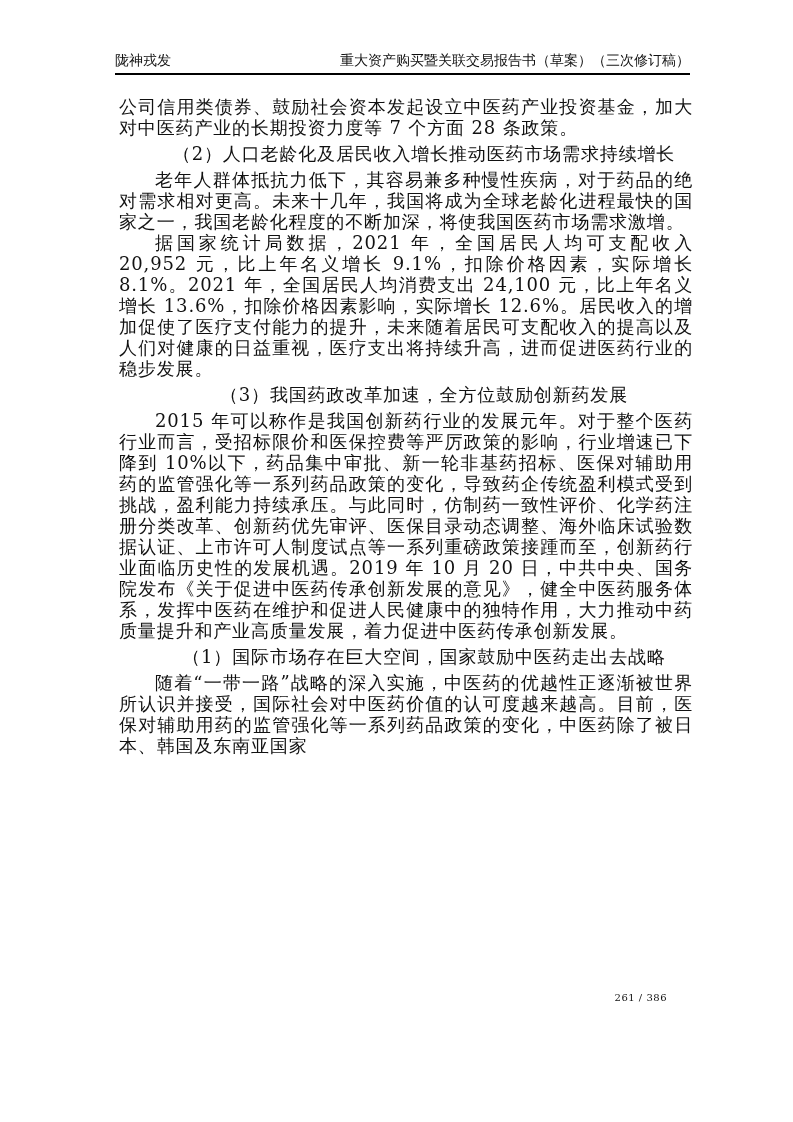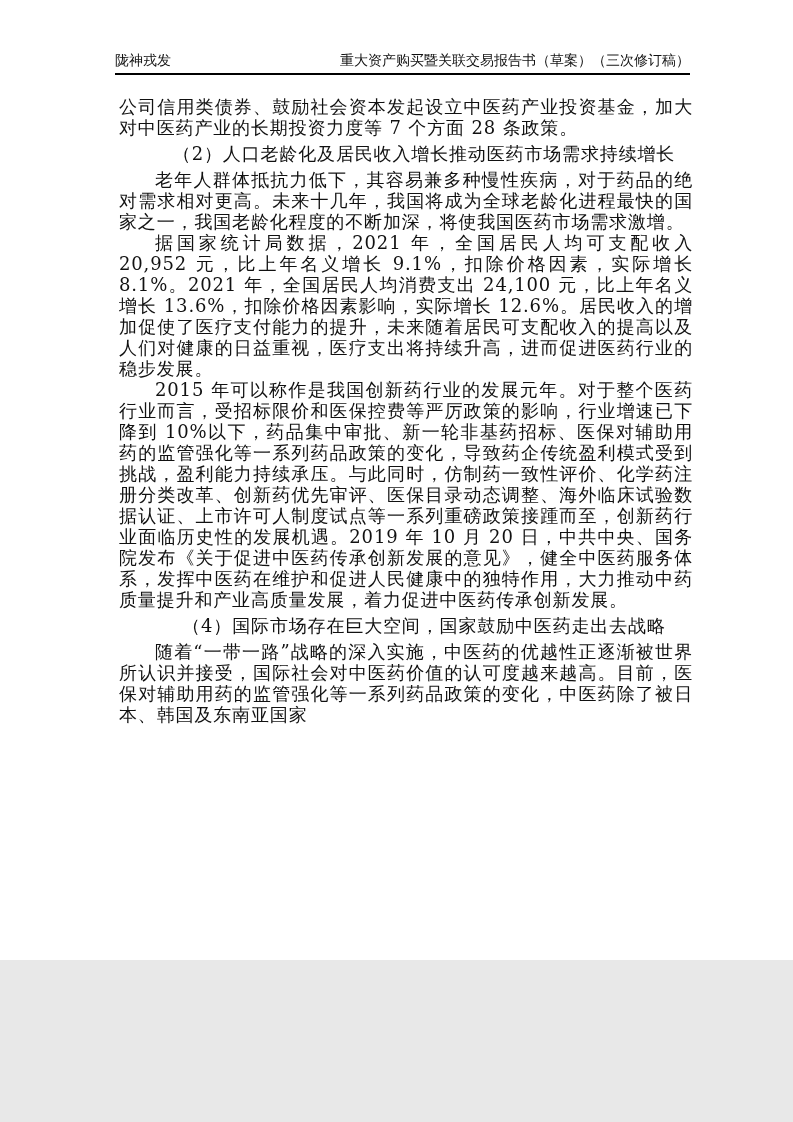--- a/index.html
+++ b/index.html
@@ -3,21 +3,21 @@
 <meta charset="utf-8">
 <style>
   html, body {
     margin: 0;
     padding: 0;
     background: #e8e8e8;
   }
   .page {
     position: relative;
     width: 793px;
-    height: 960px;
+    height: 1122px;
     margin: 0 auto;
     background: #ffffff;
     font-family: "DejaVu Serif", "Liberation Serif", serif;
     color: #111111;
     overflow: hidden;
   }
   .header {
     position: absolute;
     top: 51px;
     left: 115px;
@@ -69,22 +69,23 @@
     <span>陇神戎发</span>
     <span>重大资产购买暨关联交易报告书（草案）（三次修订稿）</span>
   </div>
 
   <div class="body-area">
 
   <p class="paragraph">公司信用类债券、鼓励社会资本发起设立中医药产业投资基金，加大对中医药产业的长期投资力度等 7 个方面 28 条政策。</p>
       <p class="heading indent">（2）人口老龄化及居民收入增长推动医药市场需求持续增长</p>
       <p class="paragraph indent">老年人群体抵抗力低下，其容易兼多种慢性疾病，对于药品的绝对需求相对更高。未来十几年，我国将成为全球老龄化进程最快的国家之一，我国老龄化程度的不断加深，将使我国医药市场需求激增。</p>
       <p class="paragraph indent">据国家统计局数据，2021 年，全国居民人均可支配收入 20,952 元，比上年名义增长 9.1%，扣除价格因素，实际增长 8.1%。2021 年，全国居民人均消费支出 24,100 元，比上年名义增长 13.6%，扣除价格因素影响，实际增长 12.6%。居民收入的增加促使了医疗支付能力的提升，未来随着居民可支配收入的提高以及人们对健康的日益重视，医疗支出将持续升高，进而促进医药行业的稳步发展。</p>
+      <p class="heading indent">（3）我国药政改革加速，全方位鼓励创新药发展</p>
       <p class="paragraph indent">2015 年可以称作是我国创新药行业的发展元年。对于整个医药行业而言，受招标限价和医保控费等严厉政策的影响，行业增速已下降到 10%以下，药品集中审批、新一轮非基药招标、医保对辅助用药的监管强化等一系列药品政策的变化，导致药企传统盈利模式受到挑战，盈利能力持续承压。与此同时，仿制药一致性评价、化学药注册分类改革、创新药优先审评、医保目录动态调整、海外临床试验数据认证、上市许可人制度试点等一系列重磅政策接踵而至，创新药行业面临历史性的发展机遇。2019 年 10 月 20 日，中共中央、国务院发布《关于促进中医药传承创新发展的意见》，健全中医药服务体系，发挥中医药在维护和促进人民健康中的独特作用，大力推动中药质量提升和产业高质量发展，着力促进中医药传承创新发展。</p>
-      <p class="heading indent">（4）国际市场存在巨大空间，国家鼓励中医药走出去战略</p>
+      <p class="heading indent">（1）国际市场存在巨大空间，国家鼓励中医药走出去战略</p>
       <p class="paragraph indent">随着“一带一路”战略的深入实施，中医药的优越性正逐渐被世界所认识并接受，国际社会对中医药价值的认可度越来越高。目前，医保对辅助用药的监管强化等一系列药品政策的变化，中医药除了被日本、韩国及东南亚国家</p>
     </div>
 
   <div class="footer">
     <span>261 / 386</span>
   </div>
 
 </div>
 
 </body></html>

